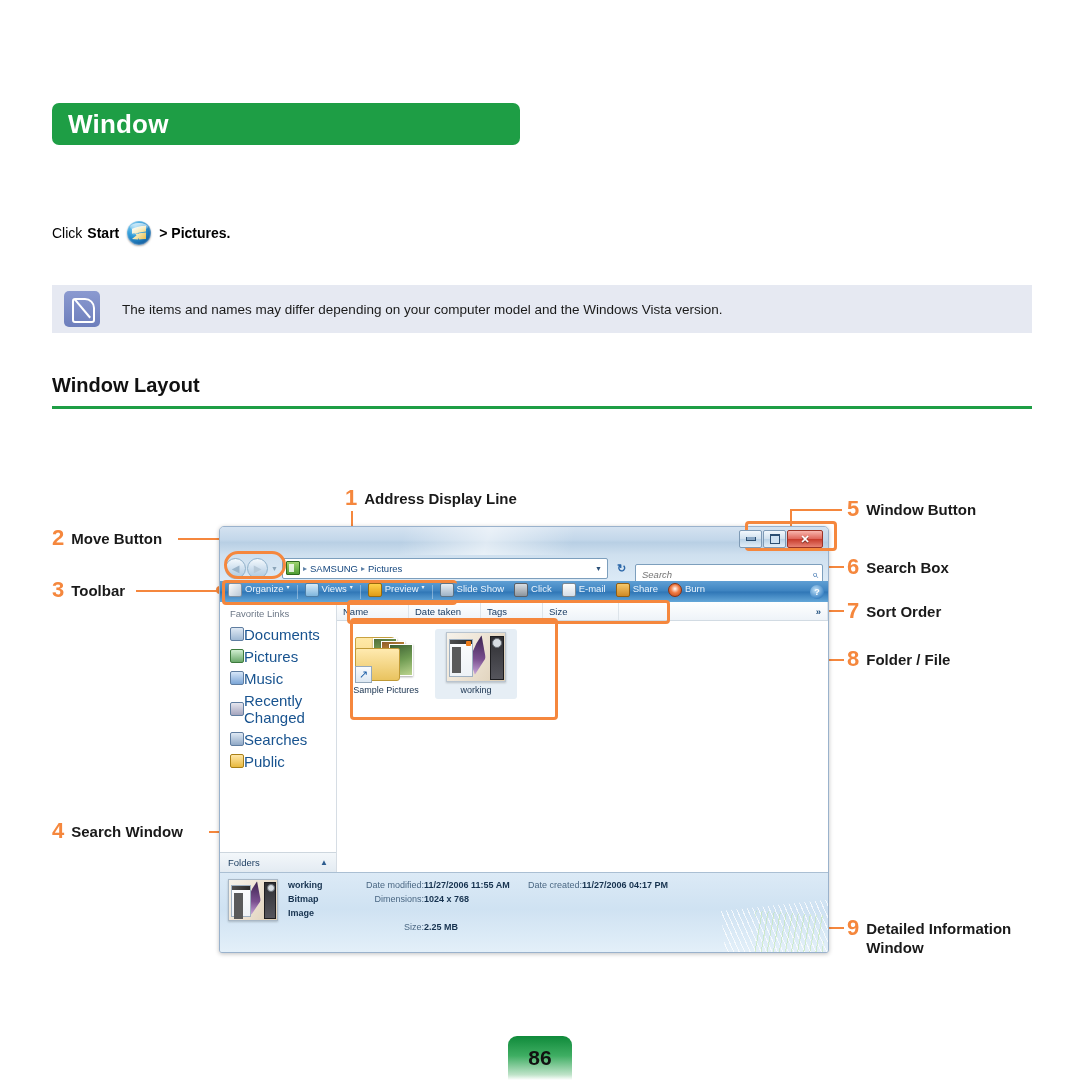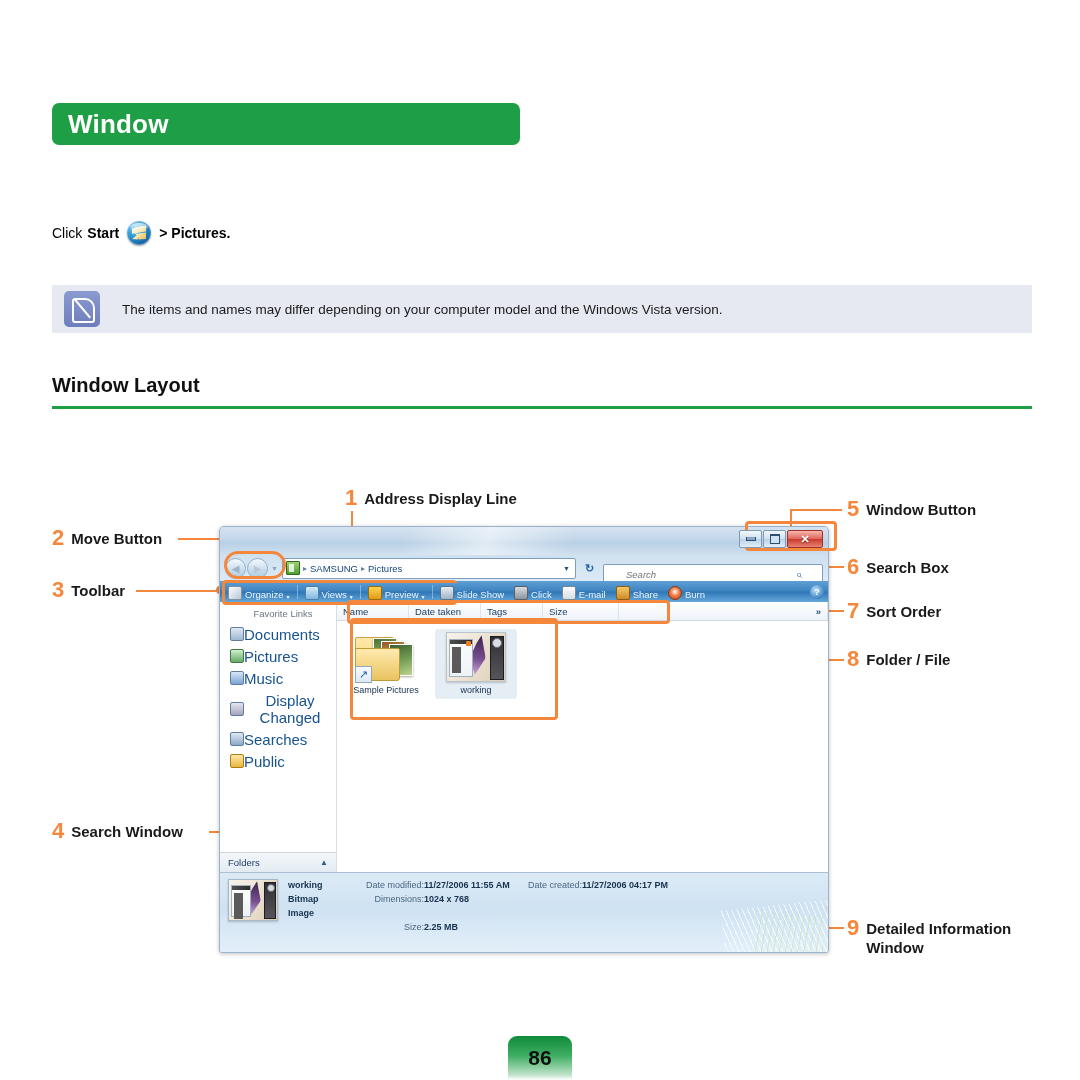--- a/index.html
+++ b/index.html
@@ -352,21 +352,21 @@
     flex: none;
   }
   .searchbox {
     width: 178px;
     height: 19px;
     background: #ffffff;
     border: 1px solid #7d9fbd;
     border-radius: 2px;
     display: flex;
     align-items: center;
-    padding: 0 20px;
+    padding: 0 4px;
     flex: none;
     margin-top: 12px;
   }
   .searchbox input {
     border: none;
     outline: none;
     flex: 1;
     font-size: 9.5px;
     font-style: italic;
     color: #7b7b7b;
@@ -386,21 +386,21 @@
     display: flex;
     align-items: center;
     padding: 0 4px;
     gap: 2px;
     color: #ffffff;
     font-size: 9.5px;
     position: relative;
   }
   .tb-item {
     display: flex;
-    align-items: flex-end;
+    align-items: flex-start;
     gap: 3px;
     padding: 0 4px;
     height: 17px;
     white-space: nowrap;
   }
   .tb-sep {
     width: 1px; height: 14px;
     background: rgba(255,255,255,.35);
     margin: 0 1px;
   }
@@ -435,21 +435,20 @@
     height: 270px;
     background: #ffffff;
   }
   .exp-sidebar {
     width: 116px;
     background: #ffffff;
     border-right: 1px solid #d6dde4;
     display: flex;
     flex-direction: column;
     flex: none;
-    text-align: center;
   }
   .fav-title {
     font-size: 9.5px;
     color: #6c7786;
     padding: 6px 0 4px 10px;
   }
   .fav-item {
     display: flex;
     align-items: center;
     padding: 2.5px 0 2.5px 10px;
@@ -880,21 +879,21 @@
         <div class="fav-item">
           <span class="fav-ico fi-pictures"></span>
           <span>Pictures</span>
         </div>
         <div class="fav-item">
           <span class="fav-ico fi-music"></span>
           <span>Music</span>
         </div>
         <div class="fav-item">
           <span class="fav-ico fi-recent"></span>
-          <span>Display Changed</span>
+          <span>Recently Changed</span>
         </div>
         <div class="fav-item">
           <span class="fav-ico fi-searches"></span>
           <span>Searches</span>
         </div>
         <div class="fav-item">
           <span class="fav-ico fi-public"></span>
           <span>Public</span>
         </div>
         <div class="folders-bar">

